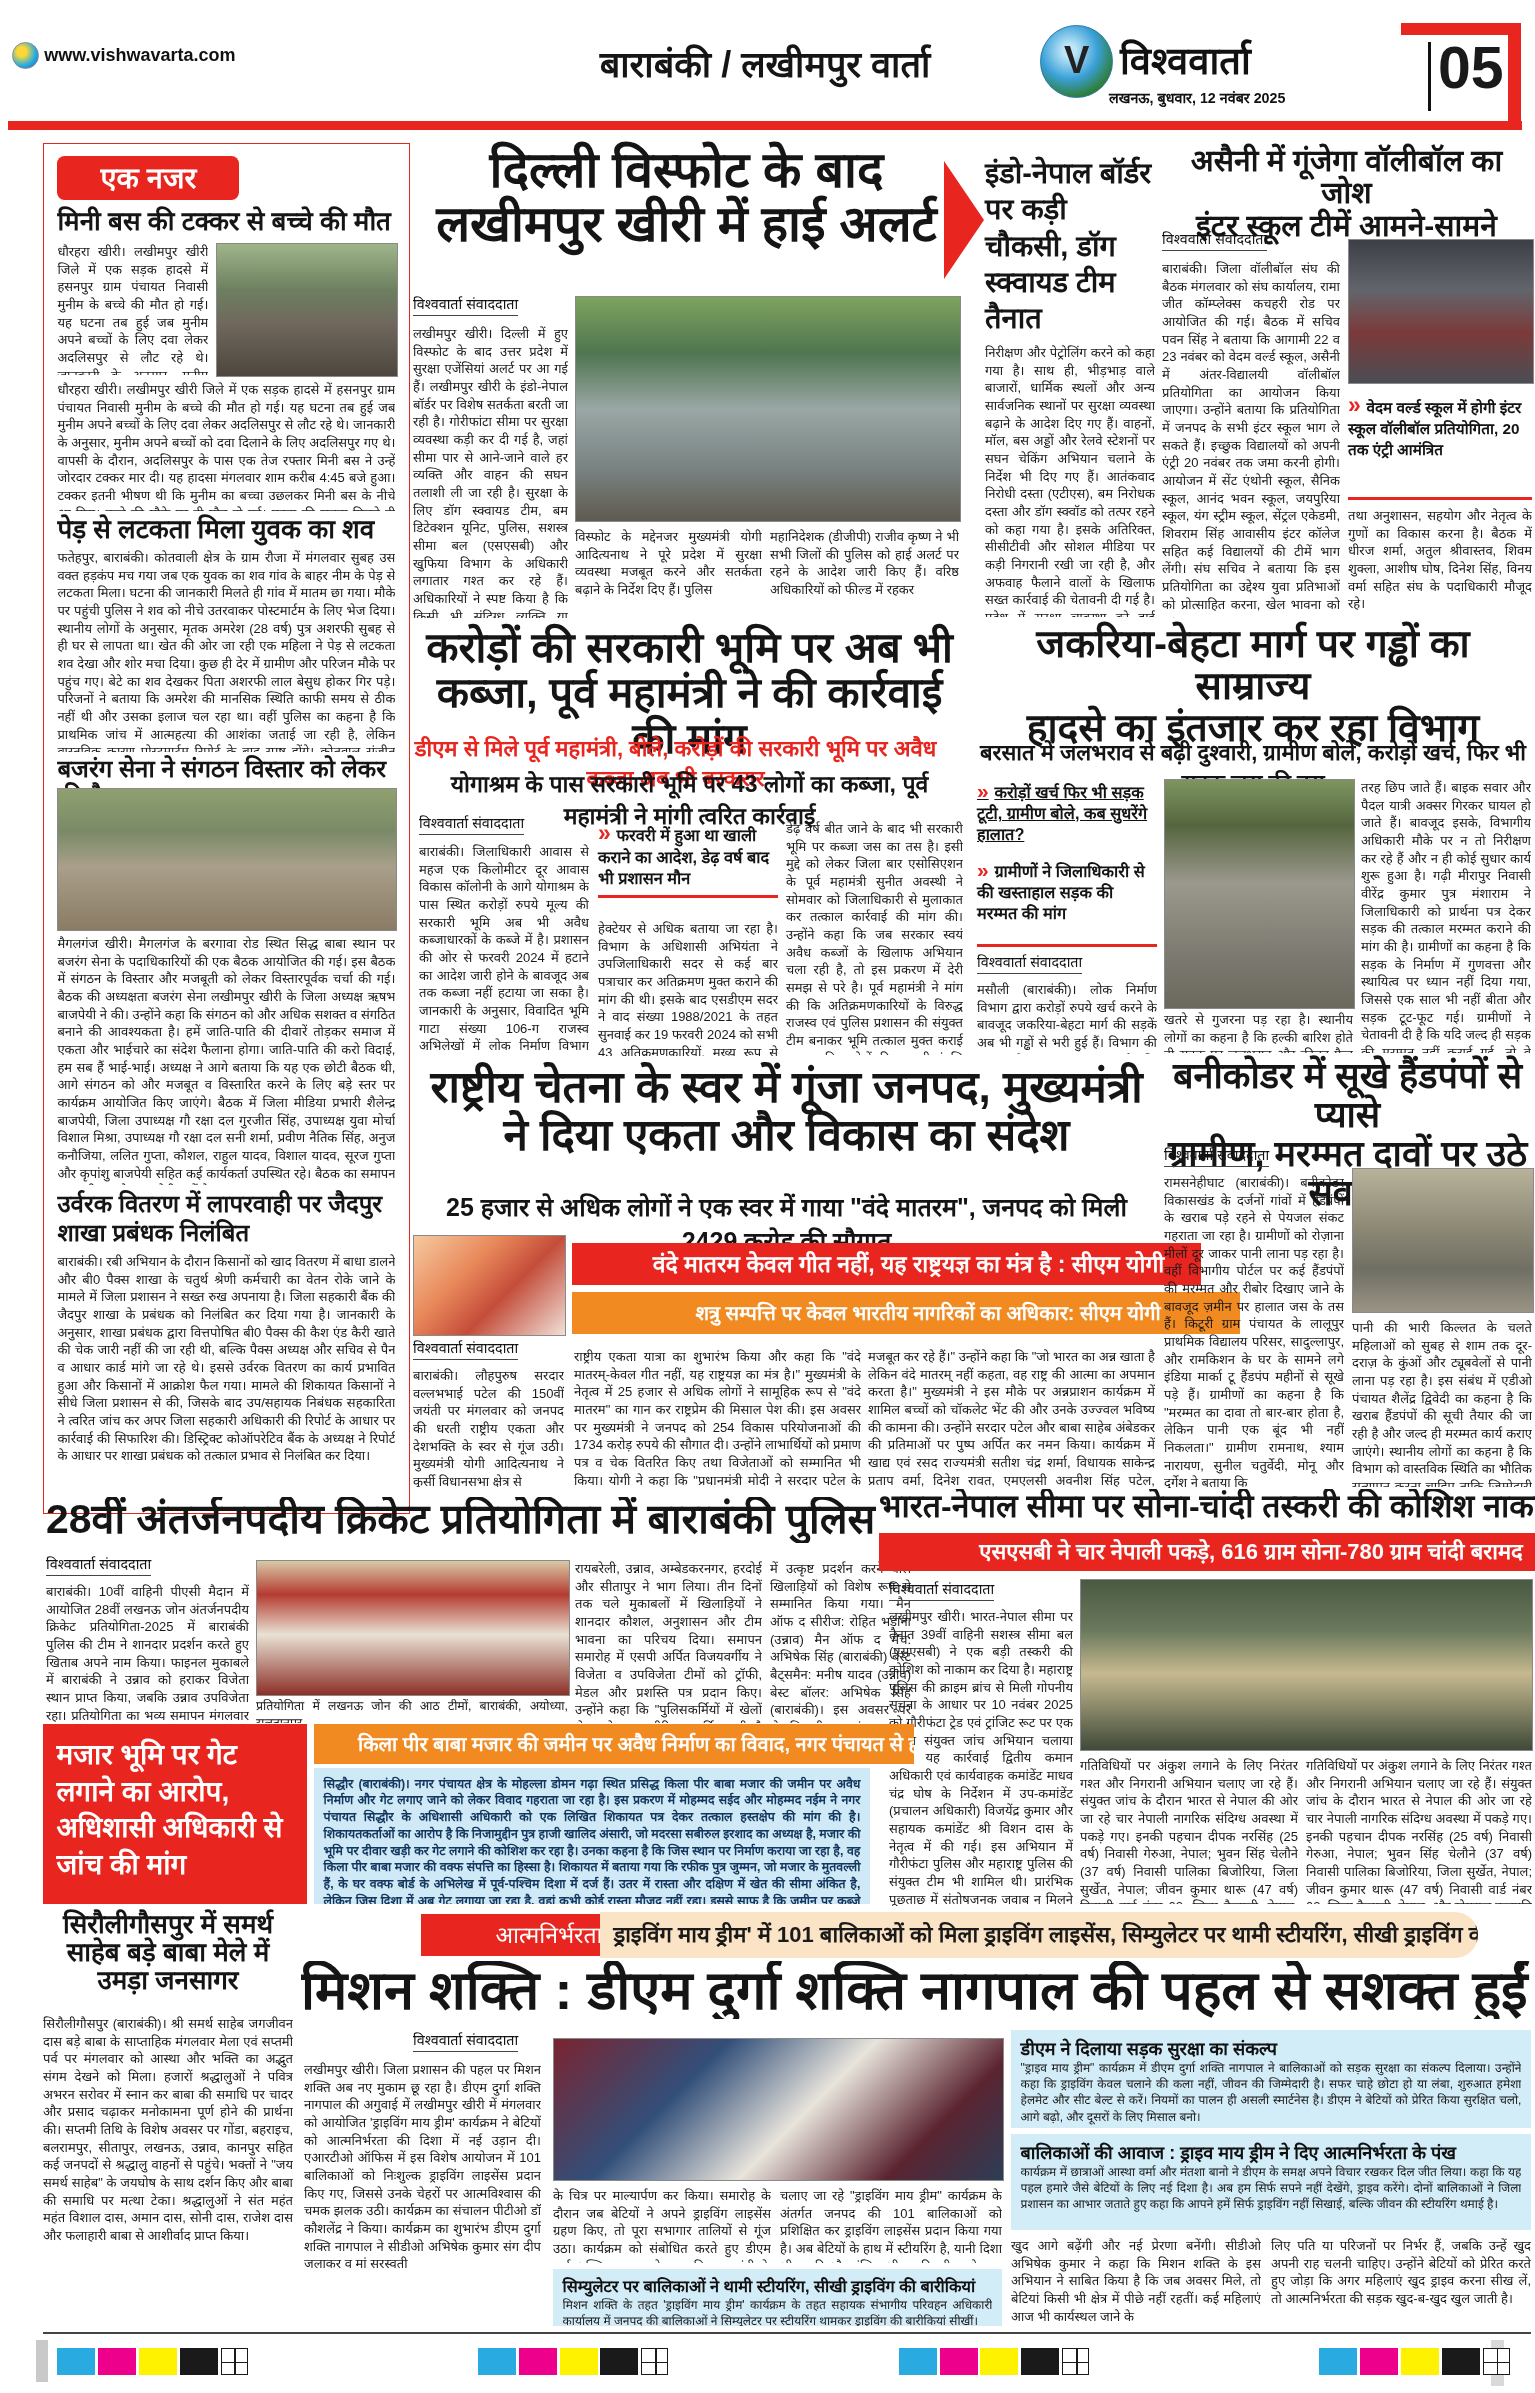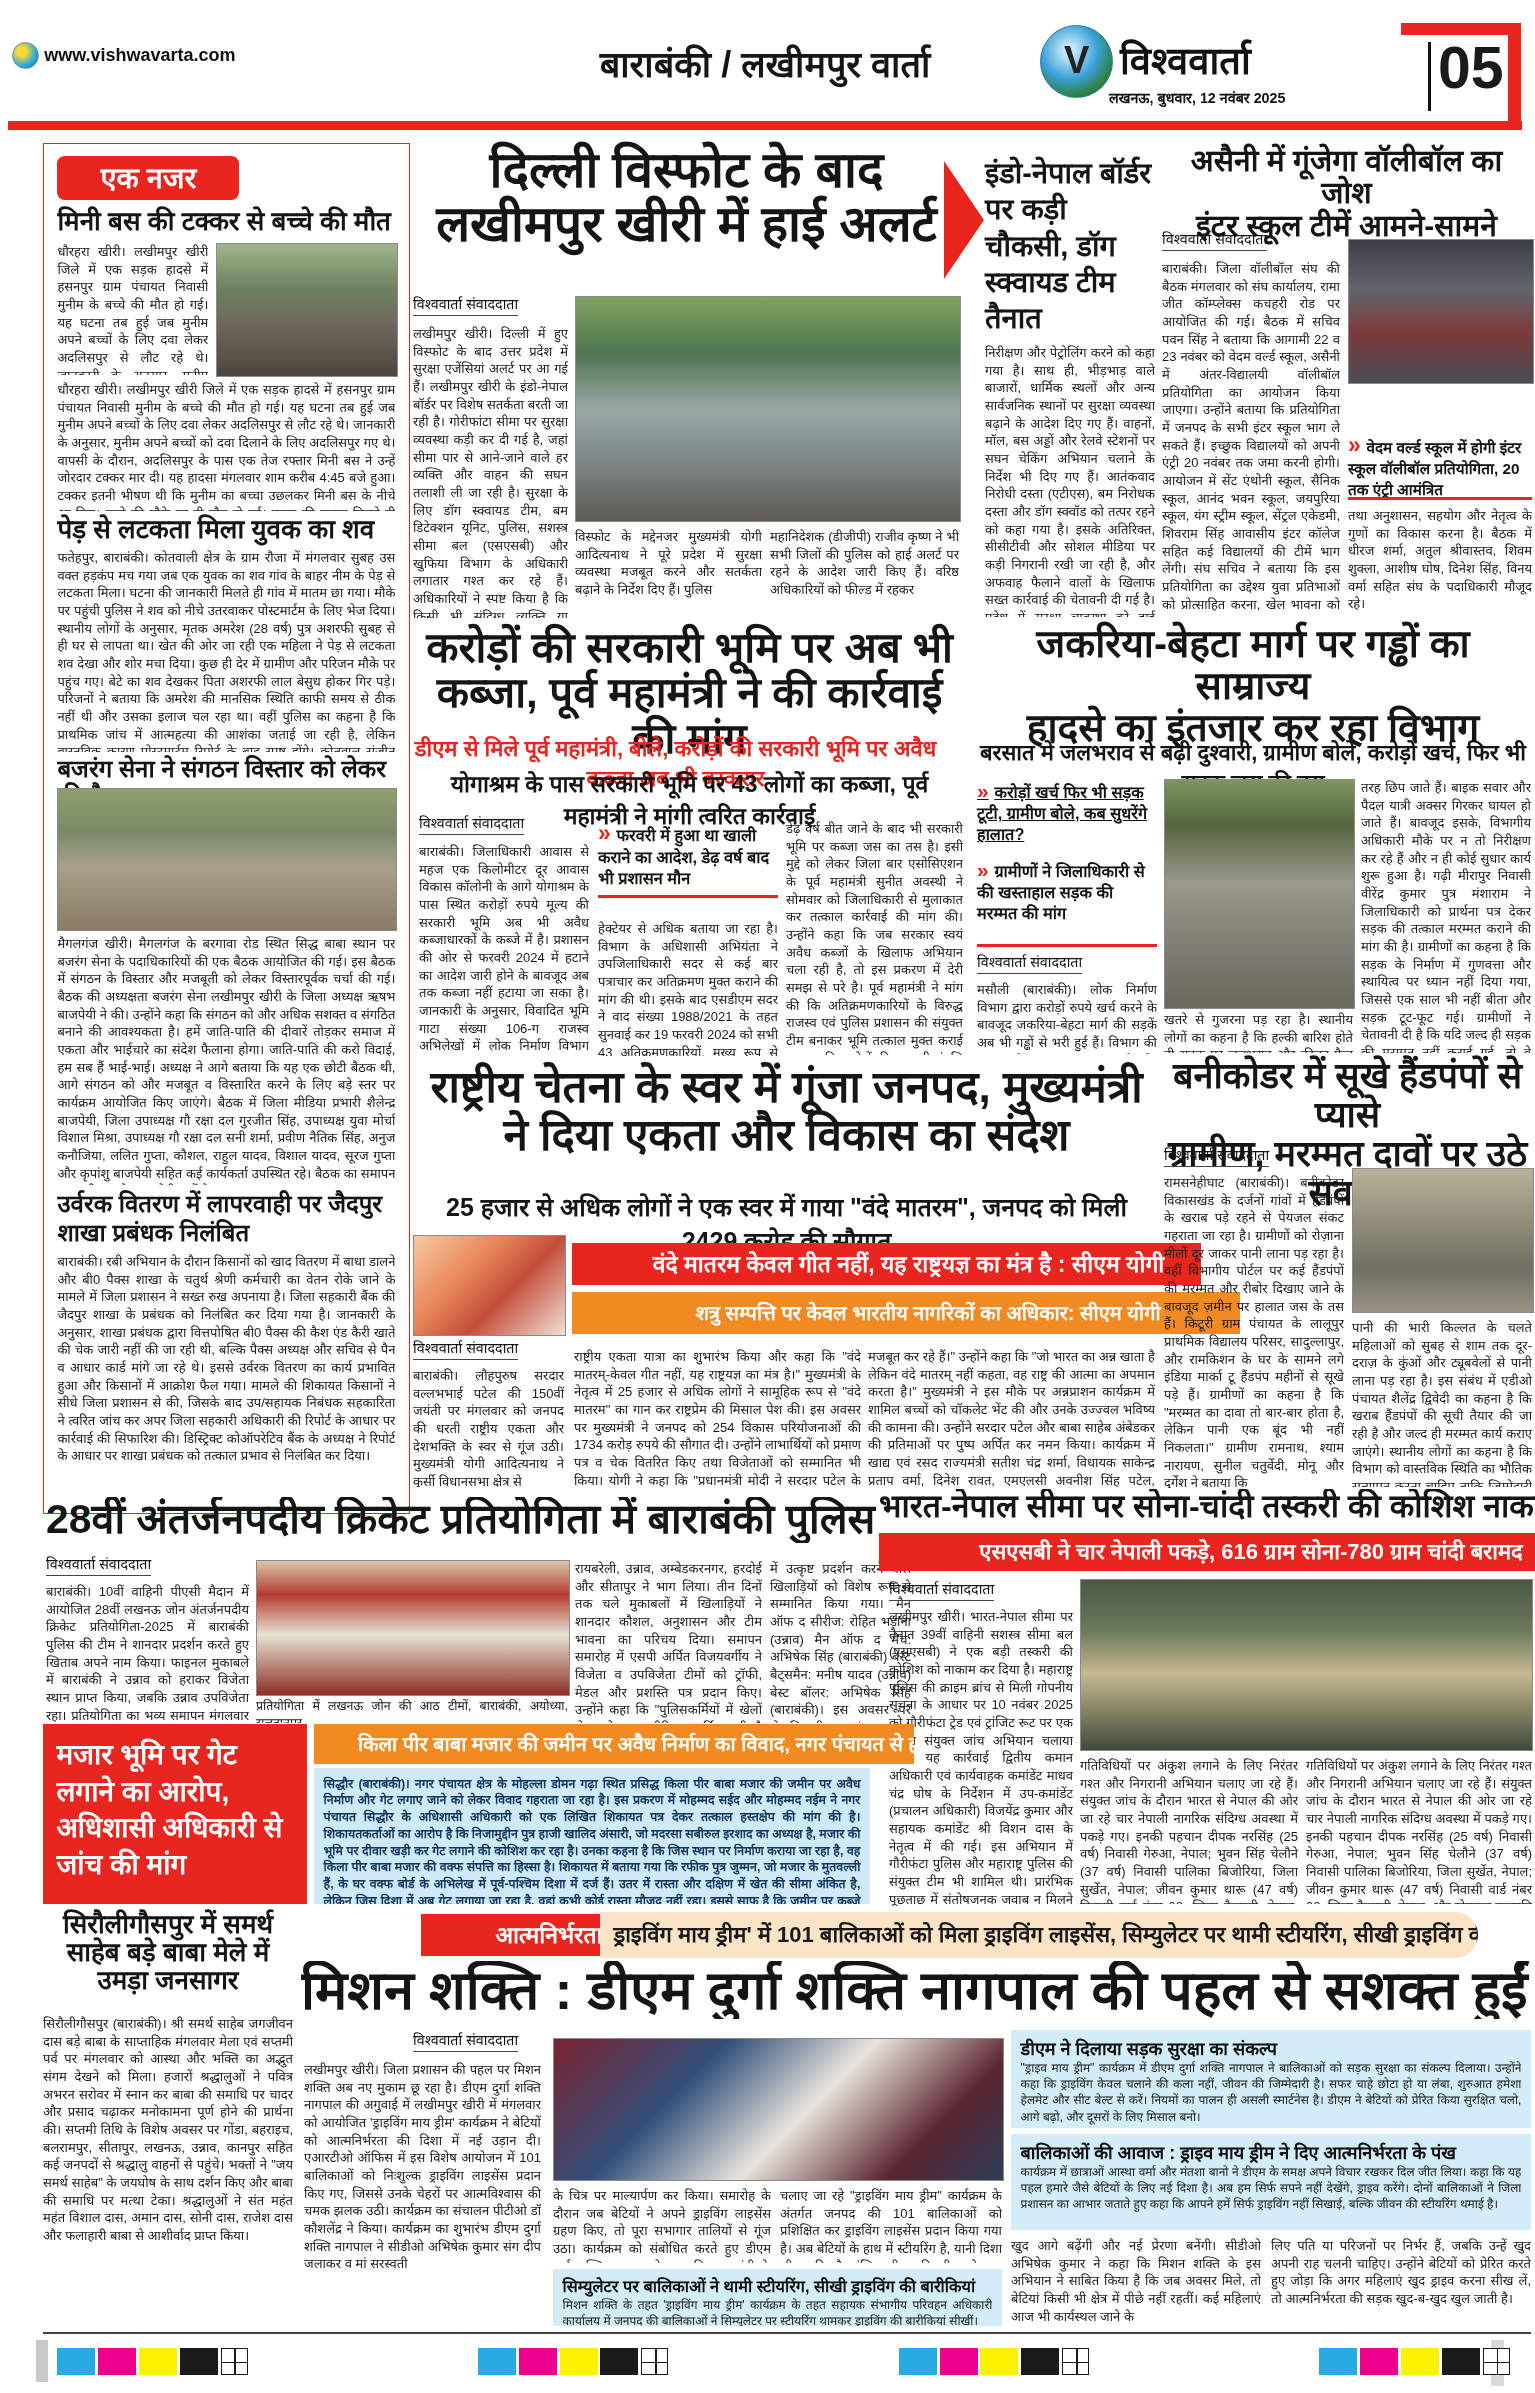--- a/index.html
+++ b/index.html
@@ -74,21 +74,21 @@
   <div class="abs hl-left" style="left:985px;top:155px;width:170px;font-size:29px;line-height:1.25;">इंडो-नेपाल बॉर्डर पर कड़ी चौकसी, डॉग स्क्वायड टीम तैनात</div>
   <div class="body-txt" style="position:absolute;left:985px;top:344px;width:170px;height:273px;">निरीक्षण और पेट्रोलिंग करने को कहा गया है। साथ ही, भीड़भाड़ वाले बाजारों, धार्मिक स्थलों और अन्य सार्वजनिक स्थानों पर सुरक्षा व्यवस्था बढ़ाने के आदेश दिए गए हैं। वाहनों, मॉल, बस अड्डों और रेलवे स्टेशनों पर सघन चेकिंग अभियान चलाने के निर्देश भी दिए गए हैं। आतंकवाद निरोधी दस्ता (एटीएस), बम निरोधक दस्ता और डॉग स्क्वॉड को तत्पर रहने को कहा गया है। इसके अतिरिक्त, सीसीटीवी और सोशल मीडिया पर कड़ी निगरानी रखी जा रही है, और अफवाह फैलाने वालों के खिलाफ सख्त कार्रवाई की चेतावनी दी गई है। प्रदेश में सुरक्षा व्यवस्था को हाई अलर्ट पर रखा गया है और उत्तर प्रदेश पुलिस पूरी सतर्कता के साथ सक्रिय है।</div>
 
   <div class="abs hl" style="left:1162px;top:145px;width:369px;font-size:30px;">
     <div>असैनी में गूंजेगा वॉलीबॉल का जोश</div>
     <div>इंटर स्कूल टीमें आमने-सामने</div>
   </div>
   <div class="abs" style="left:1162px;top:229px;"><span class="byline">विश्ववार्ता संवाददाता</span></div>
   <div class="body-txt" style="position:absolute;left:1162px;top:260px;width:178px;height:358px;">बाराबंकी। जिला वॉलीबॉल संघ की बैठक मंगलवार को संघ कार्यालय, रामा जीत कॉम्प्लेक्स कचहरी रोड पर आयोजित की गई। बैठक में सचिव पवन सिंह ने बताया कि आगामी 22 व 23 नवंबर को वेदम वर्ल्ड स्कूल, असैनी में अंतर-विद्यालयी वॉलीबॉल प्रतियोगिता का आयोजन किया जाएगा। उन्होंने बताया कि प्रतियोगिता में जनपद के सभी इंटर स्कूल भाग ले सकते हैं। इच्छुक विद्यालयों को अपनी एंट्री 20 नवंबर तक जमा करनी होगी। आयोजन में सेंट एंथोनी स्कूल, सैनिक स्कूल, आनंद भवन स्कूल, जयपुरिया स्कूल, यंग स्ट्रीम स्कूल, सेंट्रल एकेडमी, शिवराम सिंह आवासीय इंटर कॉलेज सहित कई विद्यालयों की टीमें भाग लेंगी। संघ सचिव ने बताया कि इस प्रतियोगिता का उद्देश्य युवा प्रतिभाओं को प्रोत्साहित करना, खेल भावना को सशक्त बनाना</div>
   <div class="abs photo" style="left:1348px;top:239px;width:184px;height:143px;background:linear-gradient(180deg,#3c3f45 0%,#62656b 35%,#7c3a3a 65%,#4a4e55 100%);"></div>
-  <div class="abs" style="left:1348px;top:392px;width:184px;margin-top:40px;">
+  <div class="abs" style="left:1348px;top:392px;width:184px;">
     <span class="chev" style="font-size:23px;">»</span><span class="caption-b">वेदम वर्ल्ड स्कूल में होगी इंटर स्कूल वॉलीबॉल प्रतियोगिता, 20 तक एंट्री आमंत्रित</span>
   </div>
   <div class="abs divider-red" style="left:1348px;top:497px;width:184px;"></div>
   <div class="body-txt" style="position:absolute;left:1348px;top:507px;width:184px;height:111px;">तथा अनुशासन, सहयोग और नेतृत्व के गुणों का विकास करना है। बैठक में धीरज शर्मा, अतुल श्रीवास्तव, शिवम शुक्ला, आशीष घोष, दिनेश सिंह, विनय वर्मा सहित संघ के पदाधिकारी मौजूद रहे।</div>
 
   <div class="abs hl" style="left:416px;top:625px;width:547px;font-size:42px;">
     <div>करोड़ों की सरकारी भूमि पर अब भी</div>
     <div>कब्जा, पूर्व महामंत्री ने की कार्रवाई की मांग</div>
   </div>
   <div class="abs subred" style="left:402px;top:732px;width:547px;font-size:22px;">डीएम से मिले पूर्व महामंत्री, बोले, करोड़ों की सरकारी भूमि पर अवैध कब्जा अब भी बरकरार</div>
@@ -158,21 +158,21 @@
   <div class="body-txt" style="position:absolute;left:1080px;top:1757px;width:218px;height:147px;">गतिविधियों पर अंकुश लगाने के लिए निरंतर गश्त और निगरानी अभियान चलाए जा रहे हैं। संयुक्त जांच के दौरान भारत से नेपाल की ओर जा रहे चार नेपाली नागरिक संदिग्ध अवस्था में पकड़े गए। इनकी पहचान दीपक नरसिंह (25 वर्ष) निवासी गेरुआ, नेपाल; भुवन सिंह चेलौने (37 वर्ष) निवासी पालिका बिजोरिया, जिला सुर्खेत, नेपाल; जीवन कुमार थारू (47 वर्ष) निवासी वार्ड नंबर 02, जिला कैलाली, नेपाल; और खेमराज कुलपति देवकोटा (56 वर्ष) निवासी वार्ड नंबर 03, जिला कैलाली, नेपाल के रूप में हुई।</div>
   <div class="body-txt" style="position:absolute;left:1306px;top:1757px;width:226px;height:147px;">गतिविधियों पर अंकुश लगाने के लिए निरंतर गश्त और निगरानी अभियान चलाए जा रहे हैं। संयुक्त जांच के दौरान भारत से नेपाल की ओर जा रहे चार नेपाली नागरिक संदिग्ध अवस्था में पकड़े गए। इनकी पहचान दीपक नरसिंह (25 वर्ष) निवासी गेरुआ, नेपाल; भुवन सिंह चेलौने (37 वर्ष) निवासी पालिका बिजोरिया, जिला सुर्खेत, नेपाल; जीवन कुमार थारू (47 वर्ष) निवासी वार्ड नंबर 02, जिला कैलाली, नेपाल; और खेमराज कुलपति देवकोटा (56 वर्ष) निवासी वार्ड नंबर 03, जिला कैलाली, नेपाल के रूप में हुई।</div>
 
   <div class="abs redbar whitetxt" style="left:43px;top:1724px;width:264px;height:180px;padding:13.4px;box-sizing:border-box;font-weight:bold;font-size:28px;line-height:1.3;">मजार भूमि पर गेट लगाने का आरोप, अधिशासी अधिकारी से जांच की मांग</div>
   <div class="abs whitetxt" style="left:314px;top:1724px;width:556px;height:40px;background:#f18a21;font-weight:bold;font-size:20px;line-height:40px;text-align:center;overflow:hidden;white-space:nowrap;">किला पीर बाबा मजार की जमीन पर अवैध निर्माण का विवाद, नगर पंचायत से हस्तक्षेप की मांग</div>
   <div class="abs" style="left:314px;top:1768px;width:556px;height:136px;background:#cfe9f7;padding:7.6px 9.6px;box-sizing:border-box;font-size:12.4px;line-height:1.35;text-align:justify;overflow:hidden;color:#13365e;font-weight:bold;">सिद्धौर (बाराबंकी)। नगर पंचायत क्षेत्र के मोहल्ला डोमन गढ़ा स्थित प्रसिद्ध किला पीर बाबा मजार की जमीन पर अवैध निर्माण और गेट लगाए जाने को लेकर विवाद गहराता जा रहा है। इस प्रकरण में मोहम्मद सईद और मोहम्मद नईम ने नगर पंचायत सिद्धौर के अधिशासी अधिकारी को एक लिखित शिकायत पत्र देकर तत्काल हस्तक्षेप की मांग की है। शिकायतकर्ताओं का आरोप है कि निजामुद्दीन पुत्र हाजी खालिद अंसारी, जो मदरसा सबीरुल इरशाद का अध्यक्ष है, मजार की भूमि पर दीवार खड़ी कर गेट लगाने की कोशिश कर रहा है। उनका कहना है कि जिस स्थान पर निर्माण कराया जा रहा है, वह किला पीर बाबा मजार की वक्फ संपत्ति का हिस्सा है। शिकायत में बताया गया कि रफीक पुत्र जुम्मन, जो मजार के मुतवल्ली हैं, के घर वक्फ बोर्ड के अभिलेख में पूर्व-पश्चिम दिशा में दर्ज हैं। उतर में रास्ता और दक्षिण में खेत की सीमा अंकित है, लेकिन जिस दिशा में अब गेट लगाया जा रहा है, वहां कभी कोई रास्ता मौजूद नहीं रहा। इससे साफ है कि जमीन पर कब्जे का प्रयास किया जा रहा है। शिकायतकर्ताओं ने बताया कि जब उन्होंने इसका विरोध किया, तो विपक्षी पक्ष के लोगों ने धमकाते हुए फौजदारी की नीयत जताई। उन्होंने प्रशासन से अनुरोध किया कि मौके पर जांच कर अवैध निर्माण और गेट लगवाने की कार्रवाई को तत्काल रोका जाए।</div>
 
   <div class="abs hl" style="left:43px;top:1910px;width:250px;font-size:26px;">सिरौलीगौसपुर में समर्थ साहेब बड़े बाबा मेले में उमड़ा जनसागर</div>
   <div class="body-txt" style="position:absolute;left:43px;top:2015px;width:250px;height:312px;">सिरौलीगौसपुर (बाराबंकी)। श्री समर्थ साहेब जगजीवन दास बड़े बाबा के साप्ताहिक मंगलवार मेला एवं सप्तमी पर्व पर मंगलवार को आस्था और भक्ति का अद्भुत संगम देखने को मिला। हजारों श्रद्धालुओं ने पवित्र अभरन सरोवर में स्नान कर बाबा की समाधि पर चादर और प्रसाद चढ़ाकर मनोकामना पूर्ण होने की प्रार्थना की। सप्तमी तिथि के विशेष अवसर पर गोंडा, बहराइच, बलरामपुर, सीतापुर, लखनऊ, उन्नाव, कानपुर सहित कई जनपदों से श्रद्धालु वाहनों से पहुंचे। भक्तों ने "जय समर्थ साहेब" के जयघोष के साथ दर्शन किए और बाबा की समाधि पर मत्था टेका। श्रद्धालुओं ने संत महंत महंत विशाल दास, अमान दास, सोनी दास, राजेश दास और फलाहारी बाबा से आशीर्वाद प्राप्त किया।</div>
 
-  <div class="abs redbar whitetxt" style="left:421px;top:1914px;width:168px;height:42px;font-weight:bold;font-size:23px;text-align:center;line-height:42px;">आत्मनिर्भरता</div>
+  <div class="abs redbar whitetxt" style="left:421px;top:1914px;width:168px;height:42px;font-weight:normal;font-size:23px;text-align:center;line-height:42px;">आत्मनिर्भरता</div>
   <div class="abs" style="left:600px;top:1912px;width:878px;height:46px;background:#fbe3c6;border-radius:0 25px 25px 0;font-weight:bold;font-size:22px;line-height:46px;padding-left:13.4px;box-sizing:border-box;overflow:hidden;white-space:nowrap;color:#1a1a1a;">ड्राइविंग माय ड्रीम' में 101 बालिकाओं को मिला ड्राइविंग लाइसेंस, सिम्युलेटर पर थामी स्टीयरिंग, सीखी ड्राइविंग की बारीकियां</div>
   <div class="abs hl" style="left:301px;top:1961px;width:1233px;font-size:54px;white-space:nowrap;overflow:hidden;">मिशन शक्ति : डीएम दुर्गा शक्ति नागपाल की पहल से सशक्त हुईं बेटियां</div>
   <div class="abs" style="left:413px;top:2030px;"><span class="byline">विश्ववार्ता संवाददाता</span></div>
   <div class="body-txt" style="position:absolute;left:304px;top:2061px;width:237px;height:266px;">लखीमपुर खीरी। जिला प्रशासन की पहल पर मिशन शक्ति अब नए मुकाम छू रहा है। डीएम दुर्गा शक्ति नागपाल की अगुवाई में लखीमपुर खीरी में मंगलवार को आयोजित 'ड्राइविंग माय ड्रीम' कार्यक्रम ने बेटियों को आत्मनिर्भरता की दिशा में नई उड़ान दी। एआरटीओ ऑफिस में इस विशेष आयोजन में 101 बालिकाओं को निःशुल्क ड्राइविंग लाइसेंस प्रदान किए गए, जिससे उनके चेहरों पर आत्मविश्वास की चमक झलक उठी। कार्यक्रम का संचालन पीटीओ डॉ कौशलेंद्र ने किया। कार्यक्रम का शुभारंभ डीएम दुर्गा शक्ति नागपाल ने सीडीओ अभिषेक कुमार संग दीप जलाकर व मां सरस्वती</div>
   <div class="abs photo" style="left:553px;top:2038px;width:449px;height:141px;background:linear-gradient(135deg,#7a2430 0%,#324f7a 30%,#e8e4dc 55%,#5a2430 80%,#2c3e57 100%);"></div>
   <div class="body-txt" style="position:absolute;left:553px;top:2187px;width:218px;height:76px;">के चित्र पर माल्यार्पण कर किया। समारोह के दौरान जब बेटियों ने अपने ड्राइविंग लाइसेंस ग्रहण किए, तो पूरा सभागार तालियों से गूंज उठा। कार्यक्रम को संबोधित करते हुए डीएम दुर्गा शक्ति नागपाल ने कहा कि मुख्यमंत्री के मार्गदर्शन में मिशन शक्ति 5.0 के तहत</div>
   <div class="body-txt" style="position:absolute;left:780px;top:2187px;width:222px;height:76px;">चलाए जा रहे "ड्राइविंग माय ड्रीम" कार्यक्रम के अंतर्गत जनपद की 101 बालिकाओं को प्रशिक्षित कर ड्राइविंग लाइसेंस प्रदान किया गया है। अब बेटियों के हाथ में स्टीयरिंग है, यानी दिशा भी उनकी और मंज़िल भी उनकी। डीएम ने कहा कि मिशन शक्ति का मकसद हर</div>
   <div class="abs cyanbox" style="left:553px;top:2269px;width:449px;height:57px;padding:5.7px 9.6px;box-sizing:border-box;overflow:hidden;">
     <div style="font-weight:bold;font-size:16.3px;">सिम्युलेटर पर बालिकाओं ने थामी स्टीयरिंग, सीखी ड्राइविंग की बारीकियां</div>
     <div class="body-txt" style="font-size:12px;">मिशन शक्ति के तहत 'ड्राइविंग माय ड्रीम' कार्यक्रम के तहत सहायक संभागीय परिवहन अधिकारी कार्यालय में जनपद की बालिकाओं ने सिम्युलेटर पर स्टीयरिंग थामकर ड्राइविंग की बारीकियां सीखीं।</div>

